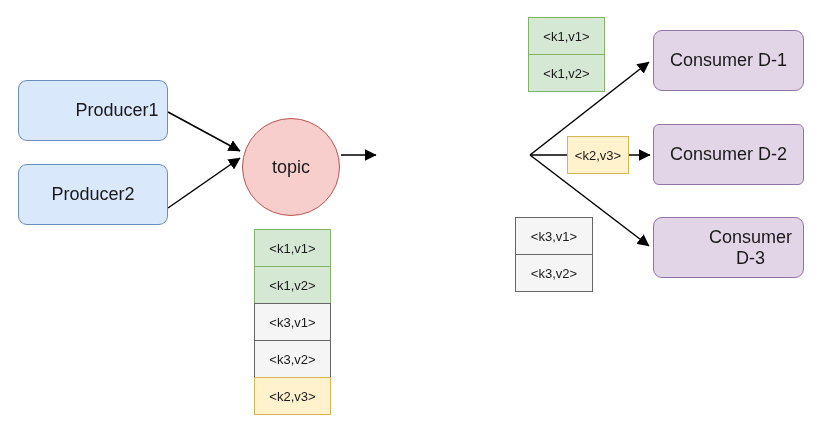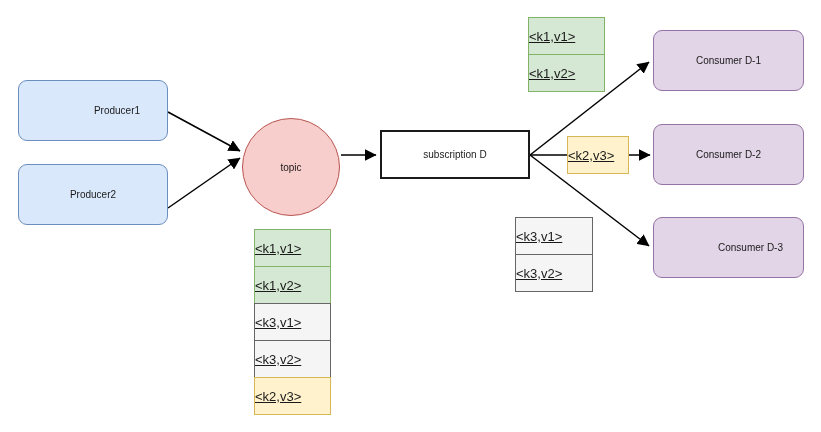--- a/index.html
+++ b/index.html
@@ -25,21 +25,21 @@
   .edge {
     stroke: var(--arrow, #000);
     stroke-width: 1.5;
     fill: none;
   }
   .node {
     position: absolute;
     display: flex;
     align-items: center;
     justify-content: center;
-    font-size: 10px;
+    font-size: 18px;
     text-align: center;
     box-sizing: border-box;
     z-index: 2;
   }
   .node.producer {
     width: 150px; height: 61px;
     background: var(--producer-fill, #dae8fc);
     border: 1px solid var(--producer-stroke, #6c8ebf);
     border-radius: 9px;
   }
@@ -62,24 +62,24 @@
   }
   .msg-group {
     position: absolute;
     z-index: 3;
   }
   .msg-cell {
     box-sizing: border-box;
     height: 38px;
     display: flex;
     align-items: center;
+    justify-content: center;
     font-size: 13px;
     border: 1px solid #999;
     background: #fff;
-    text-decoration: underline;
   }
   .msg-cell + .msg-cell { margin-top: -1px; }
   .msg-cell[data-color="green"] {
     background: var(--msg-green-fill, #d5e8d4);
     border-color: var(--msg-green-stroke, #82b366);
   }
   .msg-cell[data-color="yellow"] {
     background: var(--msg-yellow-fill, #fff2cc);
     border-color: var(--msg-yellow-stroke, #d6b656);
   }
@@ -111,28 +111,25 @@
     <span>Producer1</span>
   </div>
   <div class="node producer" style="left:18px; top:164px;">
     <span>Producer2</span>
   </div>
 
   <div class="node topic" style="left:242px; top:118px;">
     <span>topic</span>
   </div>
 
-  <div class="node subscription" style="left:380px; top:130px;">
-    <span>subscription D</span>
-  </div>
 
   <div class="node consumer" style="left:653px; top:30px;">
     <span>Consumer D-1</span>
   </div>
-  <div class="node consumer" style="left:653px; top:124px;">
+  <div class="node consumer" style="left:653px; top:124px;border-radius:6px;">
     <span>Consumer D-2</span>
   </div>
   <div class="node consumer" style="left:653px; top:217px;padding-left:44px;">
     <span>Consumer D-3</span>
   </div>
 
   <div class="msg-group" style="left:528px; top:17px; width:77px;">
     <div class="msg-cell" data-color="green">
       <span>&lt;k1,v1&gt;</span>
     </div>

